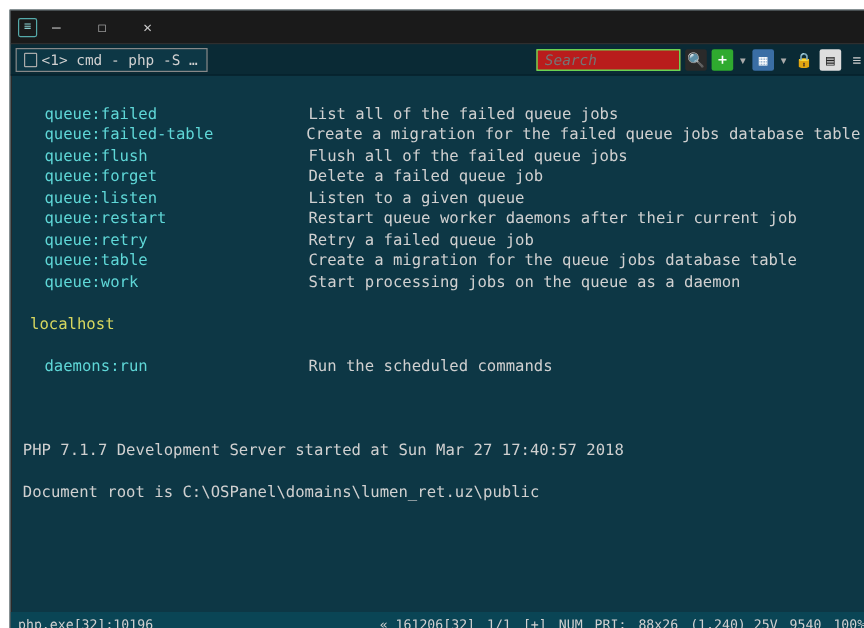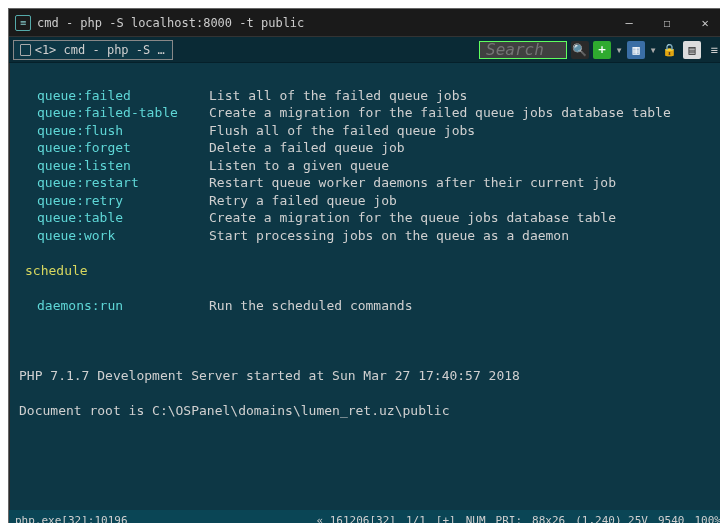--- a/index.html
+++ b/index.html
@@ -81,27 +81,27 @@
   }
   .tab .tab-icon {
     width: 12px; height: 12px;
     border: 1px solid #aaa; border-radius: 1px;
     display: inline-block;
   }
   .tab-label { white-space: nowrap; overflow: hidden; text-overflow: ellipsis; }
   .toolbar-spacer { flex: 1; }
   .search-box {
     border: 1px solid var(--search-border);
-    background: #404040;
+    background: #b91c1c;
     color: var(--search-text);
     font-style: italic;
     font-family: inherit;
-    font-size: 16px;
+    font-size: 12px;
     padding: 1px 6px;
-    width: 88px;
+    width: 120px;
     height: 18px;
   }
   .tool-icon {
     width: 18px; height: 18px;
     display: inline-flex; align-items: center; justify-content: center;
     font-size: 12px;
     border-radius: 2px;
     cursor: default;
   }
   .ic-magnify { background: #2a2a2a; color: #ccc; }
@@ -115,21 +115,21 @@
   .terminal {
     flex: 1;
     padding: 6px 10px;
     color: var(--white);
     white-space: pre;
     overflow: hidden;
     line-height: 1.35;
     font-size: 13px;
   }
   .cmd-group { color: var(--yellow); padding-left: 6px; }
-  .cmd-row { display: flex; }
+  .cmd-row { display: flex; gap: 48px; }
   .cmd-col1 { width: 190px; padding-left: 18px; color: var(--cyan); }
   .cmd-col2 { color: var(--white); }
   .prompt-user { color: var(--green); }
   .prompt-at { color: var(--white); }
   .prompt-host { color: #af87ff; }
   .prompt-path { color: var(--path-gold); }
   .prompt-arrow { color: #888; }
   
   .statusbar {
     height: 20px;
@@ -146,21 +146,20 @@
   .statusbar .sb-spacer { flex: 1; }
   .statusbar .sb-cell { }
 </style>
 </head>
 <body>
 
 <div class="window">
 
   <div class="titlebar">
     <span class="app-icon">≡</span>
-    <span class="title">cmd - php  -S localhost:8000 -t public</span>
     <div class="win-controls">
       <span class="win-btn">—</span>
       <span class="win-btn">☐</span>
       <span class="win-btn">✕</span>
     </div>
   </div>
 
   <div class="toolbar">
     <div class="tab">
       <span class="tab-icon"></span>
@@ -173,21 +172,21 @@
     <span class="tool-icon ic-dropdown">▾</span>
     <span class="tool-icon ic-blue">▦</span>
     <span class="tool-icon ic-dropdown">▾</span>
     <span class="tool-icon ic-lock">🔒</span>
     <span class="tool-icon ic-list">▤</span>
     <span class="tool-icon ic-menu">≡</span>
   </div>
 
   <div class="terminal">
 <div id="queue-commands"><div class="cmd-row"><span class="cmd-col1">queue:failed</span><span class="cmd-col2">List all of the failed queue jobs</span></div><div class="cmd-row"><span class="cmd-col1">queue:failed-table</span><span class="cmd-col2">Create a migration for the failed queue jobs database table</span></div><div class="cmd-row"><span class="cmd-col1">queue:flush</span><span class="cmd-col2">Flush all of the failed queue jobs</span></div><div class="cmd-row"><span class="cmd-col1">queue:forget</span><span class="cmd-col2">Delete a failed queue job</span></div><div class="cmd-row"><span class="cmd-col1">queue:listen</span><span class="cmd-col2">Listen to a given queue</span></div><div class="cmd-row"><span class="cmd-col1">queue:restart</span><span class="cmd-col2">Restart queue worker daemons after their current job</span></div><div class="cmd-row"><span class="cmd-col1">queue:retry</span><span class="cmd-col2">Retry a failed queue job</span></div><div class="cmd-row"><span class="cmd-col1">queue:table</span><span class="cmd-col2">Create a migration for the queue jobs database table</span></div><div class="cmd-row"><span class="cmd-col1">queue:work</span><span class="cmd-col2">Start processing jobs on the queue as a daemon</span></div></div>
-<div class="cmd-group">schedule</div>
+<div class="cmd-group">localhost</div>
 <div id="schedule-commands"><div class="cmd-row"><span class="cmd-col1">daemons:run</span><span class="cmd-col2">Run the scheduled commands</span></div></div>
 <div> </div>
 <div>PHP 7.1.7 Development Server started at Sun Mar 27 17:40:57 2018</div>
 <div>Document root is C:\OSPanel\domains\lumen_ret.uz\public</div>
 
 
   </div>
 
   <div class="statusbar">
     <span class="sb-left">php.exe[32]:10196</span>

